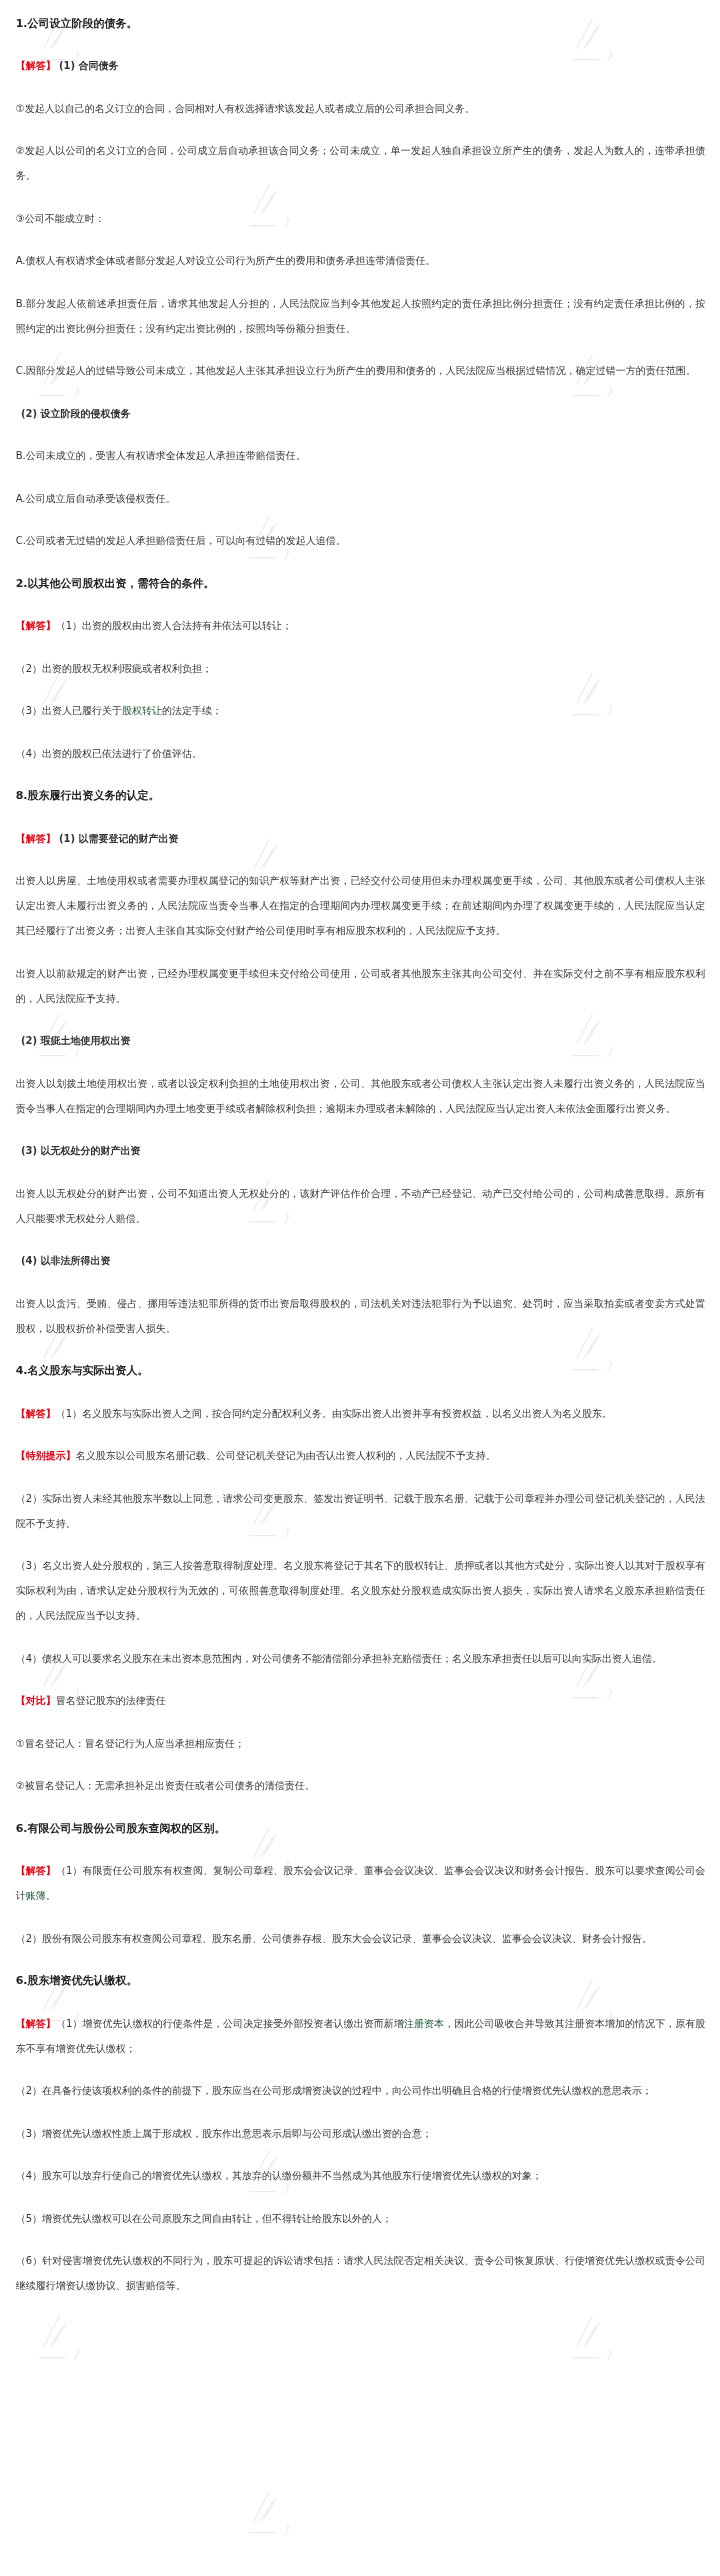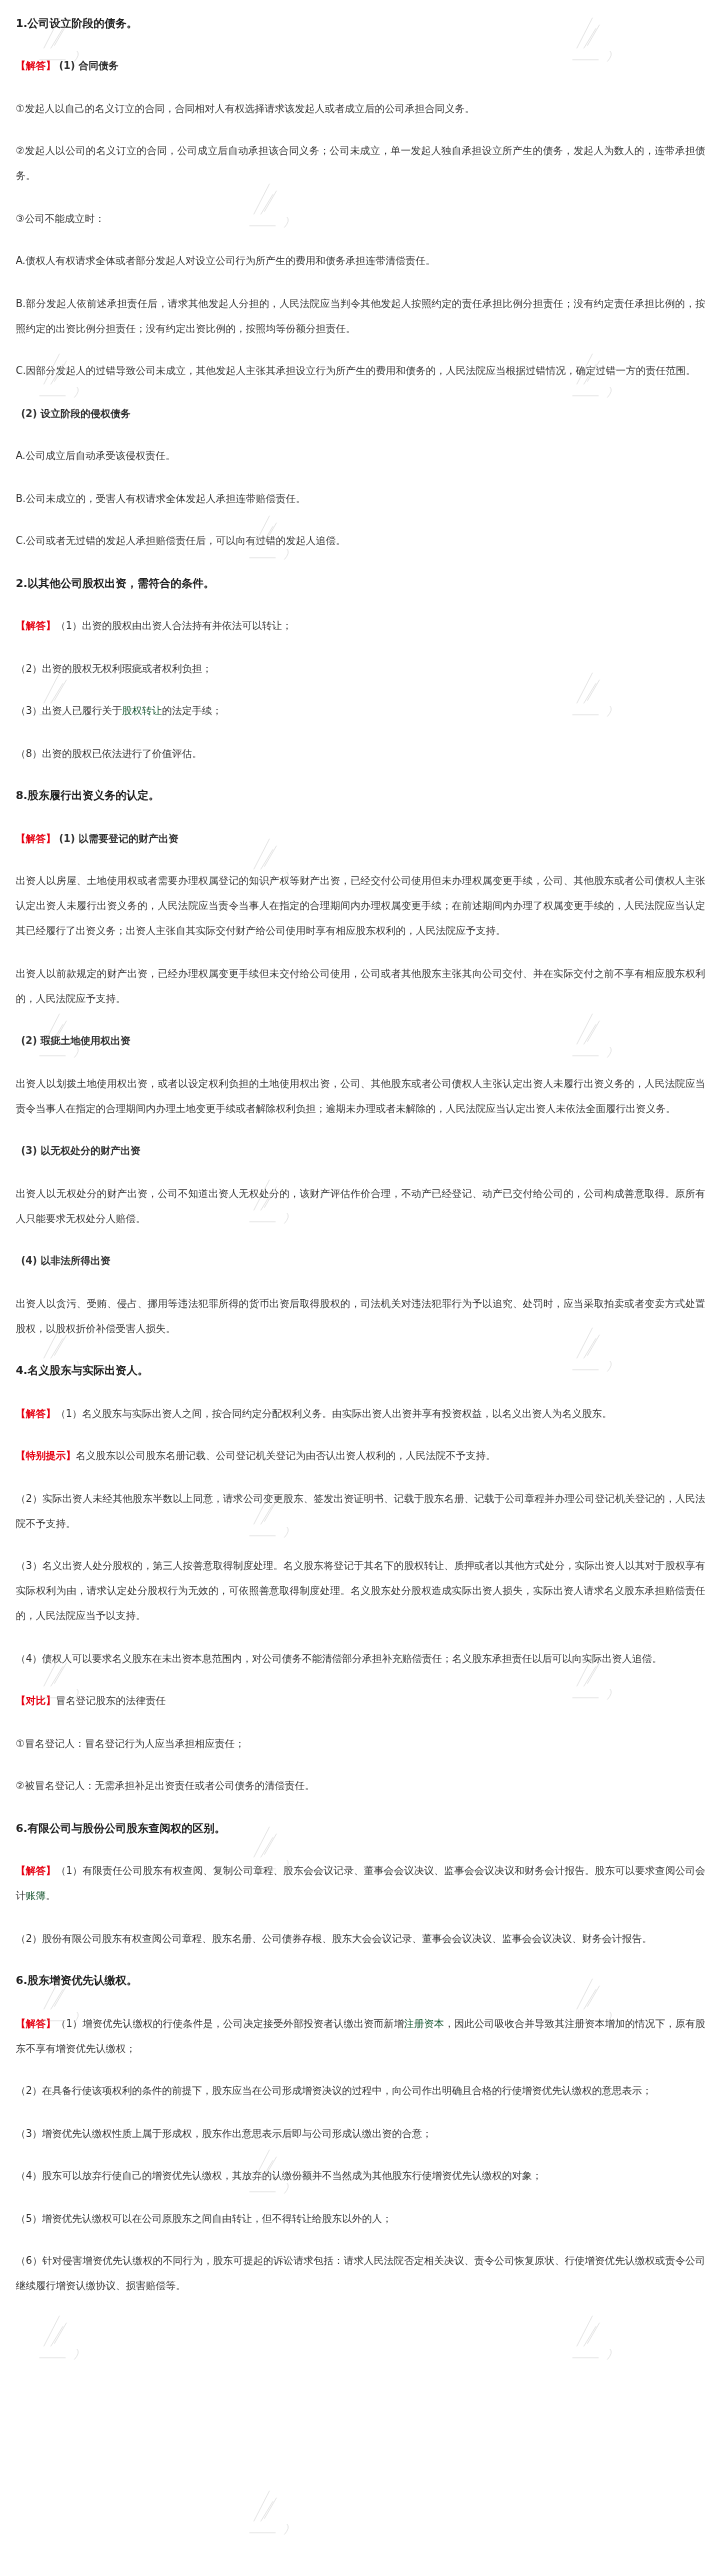--- a/index.html
+++ b/index.html
@@ -40,29 +40,29 @@
 
   <div class="p h">1.公司设立阶段的债务。</div>
   <div class="p"><span class="tag">【解答】</span> <span class="sub">(1) 合同债务</span></div>
   <div class="p">①发起人以自己的名义订立的合同，合同相对人有权选择请求该发起人或者成立后的公司承担合同义务。</div>
   <div class="p">②发起人以公司的名义订立的合同，公司成立后自动承担该合同义务；公司未成立，单一发起人独自承担设立所产生的债务，发起人为数人的，连带承担债务。</div>
   <div class="p">③公司不能成立时：</div>
   <div class="p">A.债权人有权请求全体或者部分发起人对设立公司行为所产生的费用和债务承担连带清偿责任。</div>
   <div class="p">B.部分发起人依前述承担责任后，请求其他发起人分担的，人民法院应当判令其他发起人按照约定的责任承担比例分担责任；没有约定责任承担比例的，按照约定的出资比例分担责任；没有约定出资比例的，按照均等份额分担责任。</div>
   <div class="p">C.因部分发起人的过错导致公司未成立，其他发起人主张其承担设立行为所产生的费用和债务的，人民法院应当根据过错情况，确定过错一方的责任范围。</div>
   <div class="p sub indent">(2) 设立阶段的侵权债务</div>
+  <div class="p">B.公司未成立的，受害人有权请求全体发起人承担连带赔偿责任。</div>
   <div class="p">A.公司成立后自动承受该侵权责任。</div>
-  <div class="p">B.公司未成立的，受害人有权请求全体发起人承担连带赔偿责任。</div>
   <div class="p">C.公司或者无过错的发起人承担赔偿责任后，可以向有过错的发起人追偿。</div>
 
   <div class="p h">2.以其他公司股权出资，需符合的条件。</div>
   <div class="p"><span class="tag">【解答】</span><span>（1）出资的股权由出资人合法持有并依法可以转让；</span></div>
   <div class="p">（2）出资的股权无权利瑕疵或者权利负担；</div>
   <div class="p"><span>（3）出资人已履行关于</span><span class="link">股权转让</span><span>的法定手续；</span></div>
-  <div class="p">（8）出资的股权已依法进行了价值评估。</div>
+  <div class="p">（4）出资的股权已依法进行了价值评估。</div>
 
   <div class="p h">8.股东履行出资义务的认定。</div>
   <div class="p"><span class="tag">【解答】</span> <span class="sub">(1) 以需要登记的财产出资</span></div>
   <div class="p">出资人以房屋、土地使用权或者需要办理权属登记的知识产权等财产出资，已经交付公司使用但未办理权属变更手续，公司、其他股东或者公司债权人主张认定出资人未履行出资义务的，人民法院应当责令当事人在指定的合理期间内办理权属变更手续；在前述期间内办理了权属变更手续的，人民法院应当认定其已经履行了出资义务；出资人主张自其实际交付财产给公司使用时享有相应股东权利的，人民法院应予支持。</div>
   <div class="p">出资人以前款规定的财产出资，已经办理权属变更手续但未交付给公司使用，公司或者其他股东主张其向公司交付、并在实际交付之前不享有相应股东权利的，人民法院应予支持。</div>
   <div class="p sub indent">(2) 瑕疵土地使用权出资</div>
   <div class="p">出资人以划拨土地使用权出资，或者以设定权利负担的土地使用权出资，公司、其他股东或者公司债权人主张认定出资人未履行出资义务的，人民法院应当责令当事人在指定的合理期间内办理土地变更手续或者解除权利负担；逾期未办理或者未解除的，人民法院应当认定出资人未依法全面履行出资义务。</div>
   <div class="p sub indent">(3) 以无权处分的财产出资</div>
   <div class="p">出资人以无权处分的财产出资，公司不知道出资人无权处分的，该财产评估作价合理，不动产已经登记、动产已交付给公司的，公司构成善意取得。原所有人只能要求无权处分人赔偿。</div>
   <div class="p sub indent">(4) 以非法所得出资</div>

